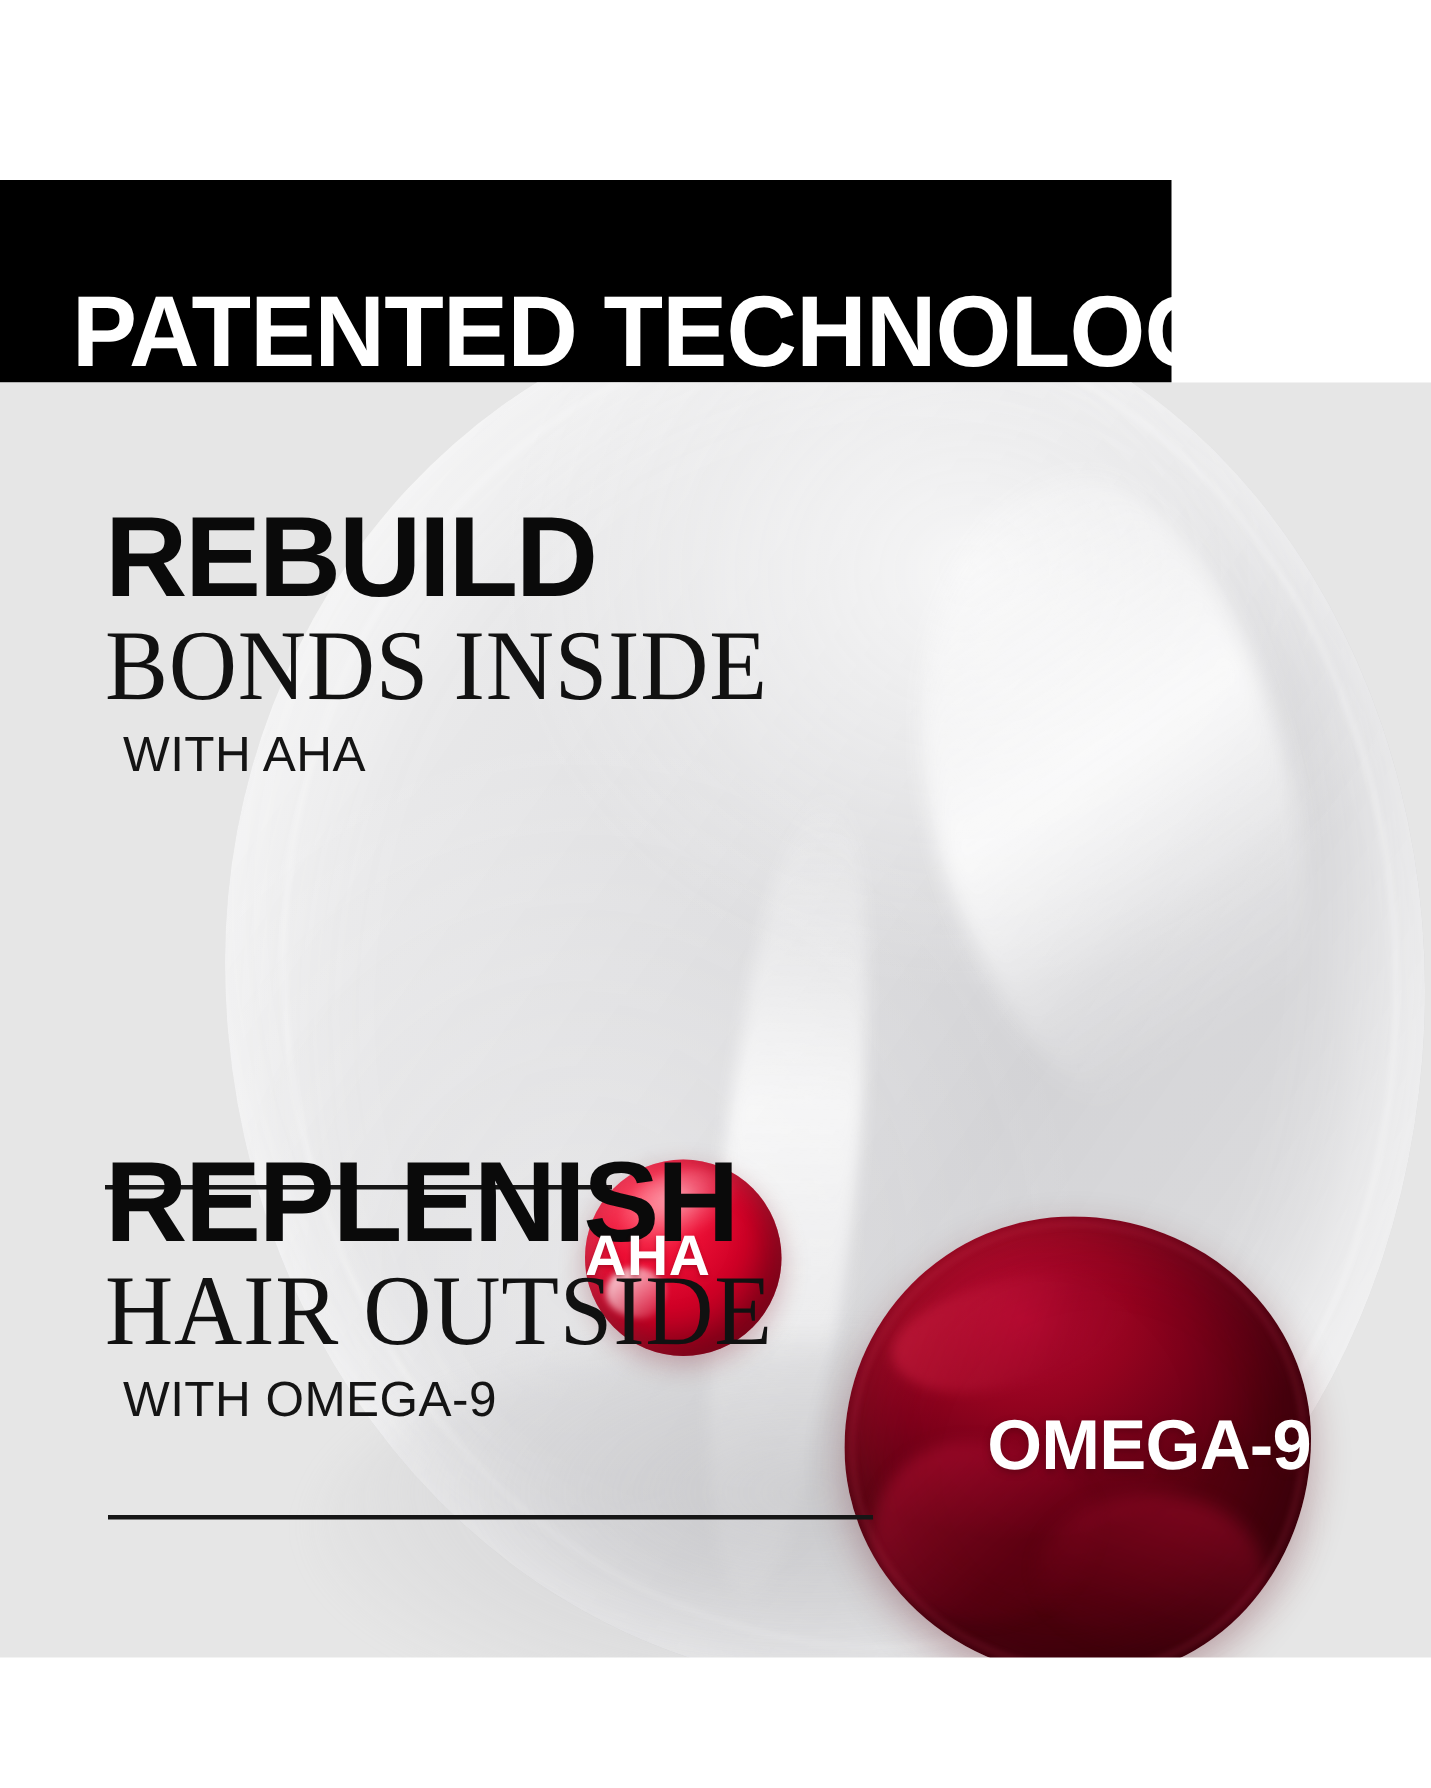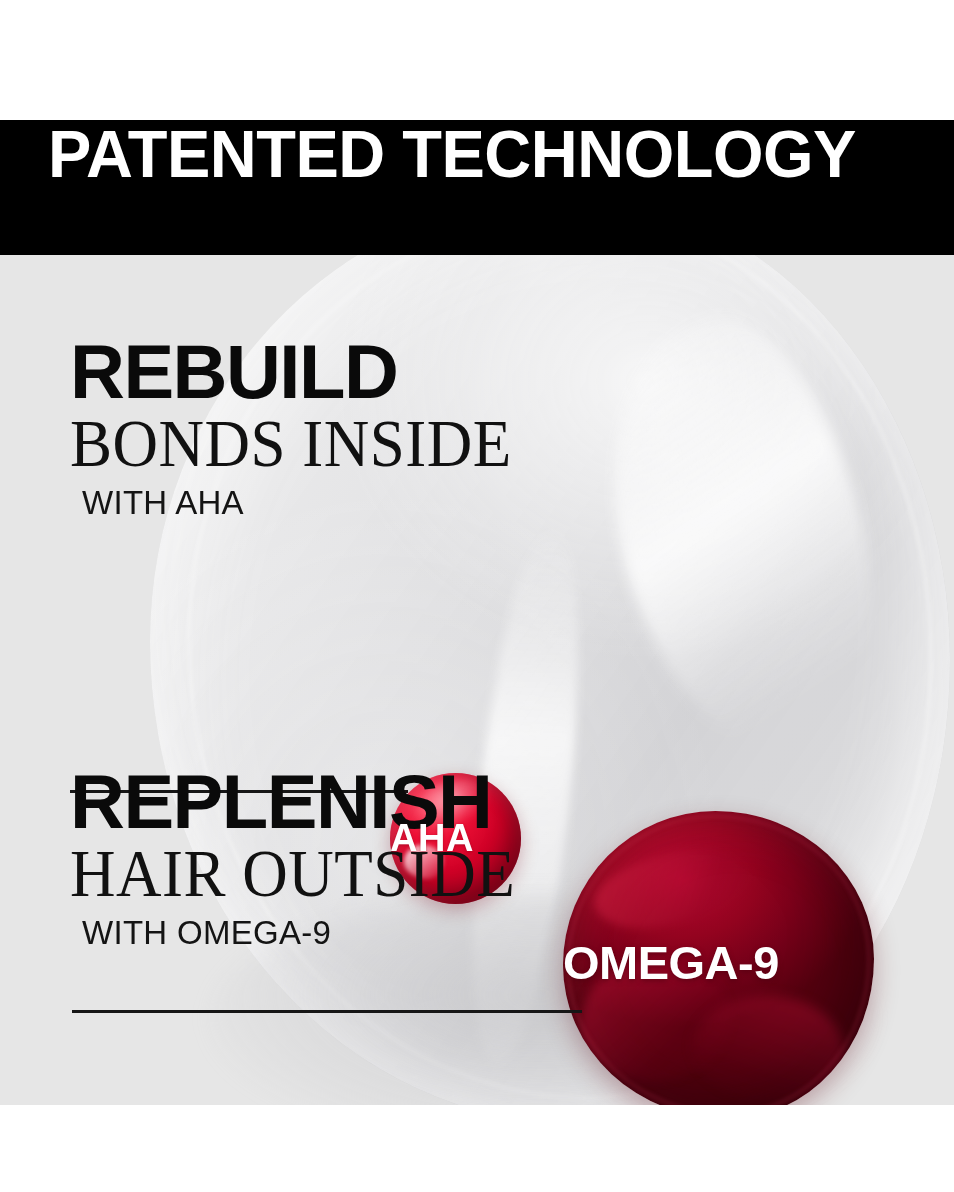--- a/index.html
+++ b/index.html
@@ -29,24 +29,24 @@
     position: absolute;
     left: 0; top: 0;
     width: 954px; height: 120px;
     background: #ffffff;
   }
 
   
   .banner {
     position: absolute;
     left: 0; top: 120px;
-    width: 954px; height: 135px;
+    width: 781px; height: 135px;
     background: #000000;
     display: flex;
-    align-items: flex-start;
+    align-items: flex-end;
   }
   .banner-title {
     color: #ffffff;
     font-family: "Liberation Sans", sans-serif;
     font-weight: 700;
     font-size: 67px;
     line-height: 1;
     letter-spacing: -0.5px;
     margin-left: 48px;
     transform: scaleX(0.97);
@@ -257,21 +257,21 @@
     left: 4px; top: 4px;
     right: 4px; bottom: 4px;
     border-radius: 49% 51% 47% 53% / 50% 48% 52% 50%;
     border: 2px solid rgba(235,70,105,0.28);
     filter: blur(2px);
   }
   .omega-label {
     position: absolute;
     left: 0; right: 0;
     top: 124px;
-    text-align: left;
+    text-align: right;
     z-index: 4;
     color: #ffffff;
     font-family: "Liberation Sans", sans-serif;
     font-weight: 700;
     font-size: 47px;
     letter-spacing: -0.5px;
     text-shadow: 0 2px 5px rgba(70,0,14,0.5);
   }
 
   

